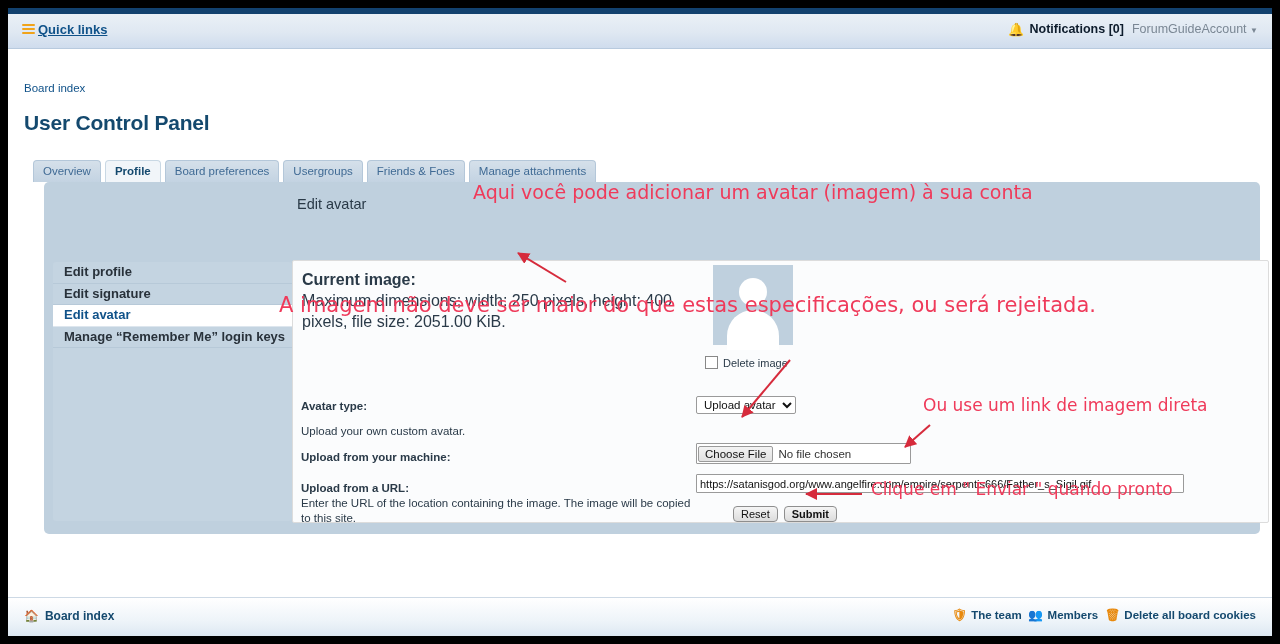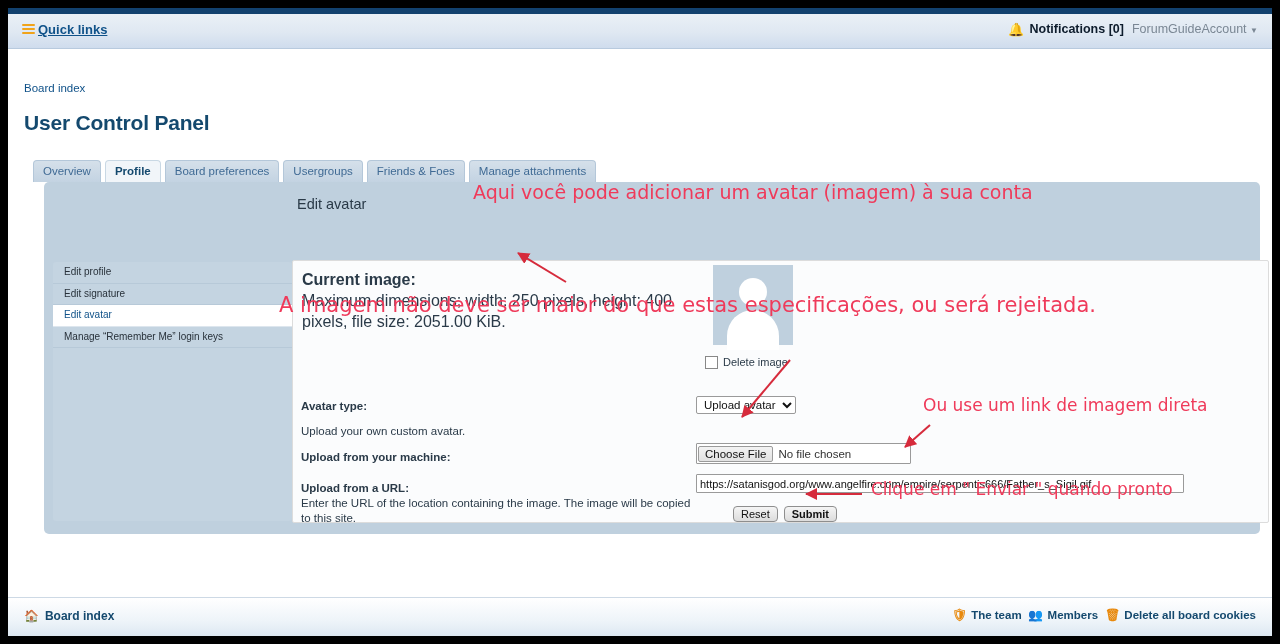--- a/index.html
+++ b/index.html
@@ -115,21 +115,21 @@
   #leftnav {
     position: absolute; left: 9px; top: 80px;
     width: 239px; height: 259px;
     background: #c4d4e1;
     border-radius: 3px;
     overflow: hidden;
   }
   .navitem {
     height: 20.6px; line-height: 20.6px;
     padding-left: 11px;
-    font-size: 10px; font-weight: normal;
+    font-size: 13px; font-weight: bold;
     color: #28313a;
     border-bottom: 1px solid #b7c9d8;
     cursor: pointer;
   }
   .navitem.sel {
     background: #ffffff; color: #105289;
     border-bottom: 1px solid #dde6ee;
   }
   
   #card {
@@ -153,21 +153,21 @@
   #avatarbox .head {
     position:absolute; left:26px; top:13px; width:28px; height:28px;
     border-radius:50%; background:#ffffff;
   }
   #avatarbox .body {
     position:absolute; left:14px; top:45px; width:52px; height:40px;
     border-radius: 26px 26px 0 0; background:#ffffff;
   }
   #delwrap {
     position: absolute; left: 412px; top: 95px;
-    display:flex; align-items:flex-start; gap:5px;
+    display:flex; align-items:center; gap:5px;
     font-size: 11px; color:#2a3a48;
   }
   .cbx {
     width: 11px; height: 11px; background:#fff;
     border:1px solid #888; cursor:pointer;
   }
   
   #legend {
     position: absolute; left: 8px; top: 118px; right: 10px;
     font-size: 11.5px; color: #105289; font-weight: normal;

